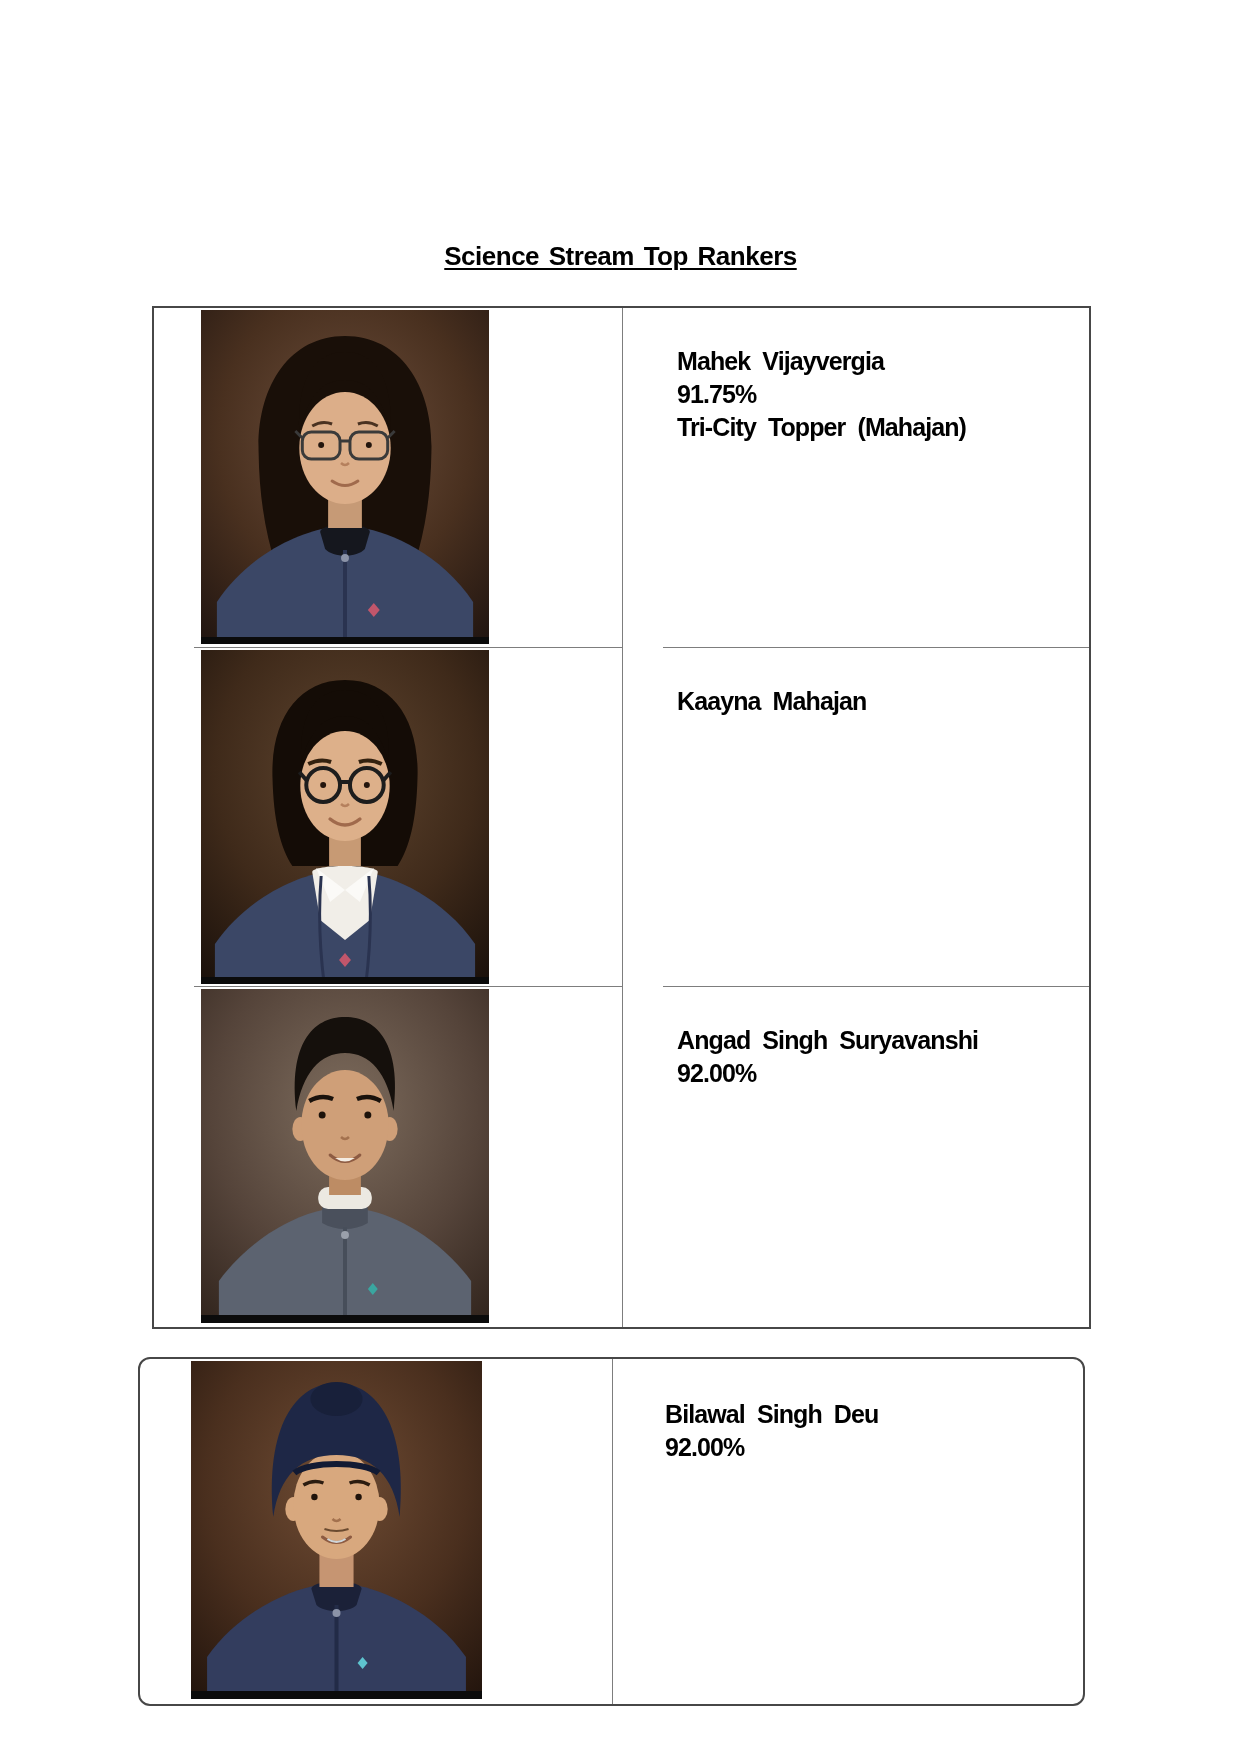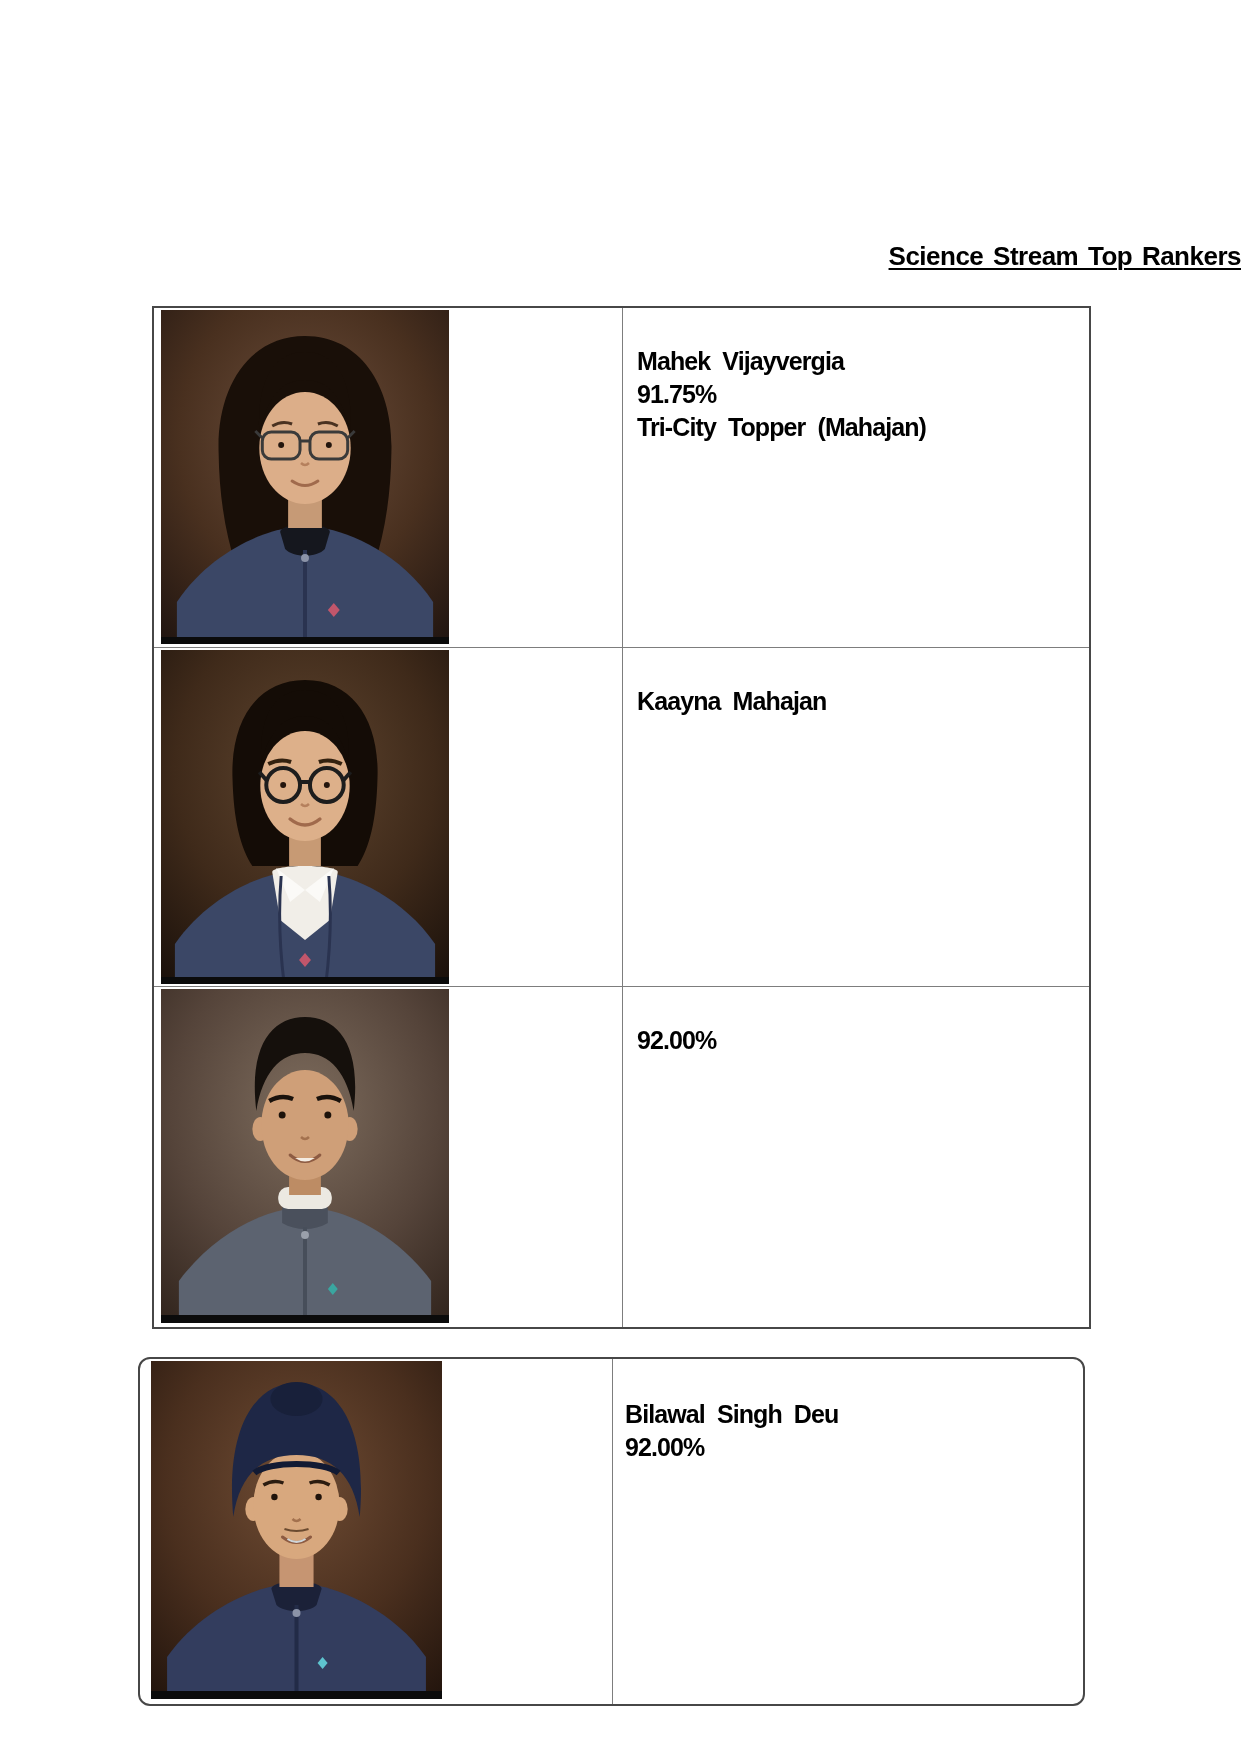--- a/index.html
+++ b/index.html
@@ -2,34 +2,34 @@
 <html><head>
 <meta charset="utf-8">
 <style>
   html,body{margin:0;padding:0;background:#e8e8e8;}
   .page{
     position:relative; width:1241px; height:1755px; background:#ffffff;
     font-family:"Liberation Sans", sans-serif; margin:0 auto; overflow:hidden;
   }
   .title{
     position:absolute; top:241px; left:0; width:100%;
-    text-align:right; font-size:26px; font-weight:bold; color:#000;
+    text-align:center; font-size:26px; font-weight:bold; color:#000;
     letter-spacing:-0.5px; word-spacing:3px;
     text-decoration:underline; text-decoration-thickness:2px; text-underline-offset:3px;
   }
   .rtable{
     position:absolute; background:#fff;
     border:2px solid #474747;
     display:grid;
   }
   .t1{ left:152px; top:306px; width:935px; height:1019px;
        grid-template-columns:469px 1fr; grid-template-rows:repeat(3,1fr);}
   .t2{ left:138px; top:1357px; width:943px; height:345px;
        grid-template-columns:473px 1fr; grid-template-rows:1fr;border-radius:12px;}
-  .cell{ position:relative; }
+  .cell{ position:relative;margin-left:40px; }
   .cell.colL{ border-right:1.5px solid #7d7d7d; }
   .rowdiv{ border-bottom:1.5px solid #7d7d7d; }
   .photo{
     position:absolute; top:2px; left:7px; width:288px; height:334px;
     background:#2a1c13; overflow:hidden;
   }
   .t2 .photo{ left:11px; width:291px; height:338px; }
   .photo svg{ display:block; width:100%; height:100%; }
   .info{
     padding:37px 18px 0 14px;
@@ -165,20 +165,21 @@
           <path d="M130 166 Q145 179 160 166" stroke="#8d5b42" stroke-width="3" fill="none" stroke-linecap="round"></path>
           <path d="M135 169 Q145 176 155 169 Z" fill="#f4ece2"></path>
           <path d="M145 238 L145 334" stroke="#474e5a" stroke-width="4"></path>
           <circle cx="145" cy="246" r="4" fill="#9aa0ab"></circle>
           <path d="M168 300 l5 -6 l5 6 l-5 6 Z" fill="#3aa6a0"></path>
           <rect y="326" width="290" height="8" fill="#0b0b0b"></rect>
         </svg>
       </div>
     </div>
     <div class="cell info">
+      <div class="line">Angad Singh Suryavanshi</div>
       <div class="line">92.00%</div>
       <div class="line"></div>
     </div>
   </div>
 
   <div class="rtable t2">
     <div class="cell colL">
       <div class="photo">
         <svg viewBox="0 0 290 338" preserveAspectRatio="none">
           <defs>

